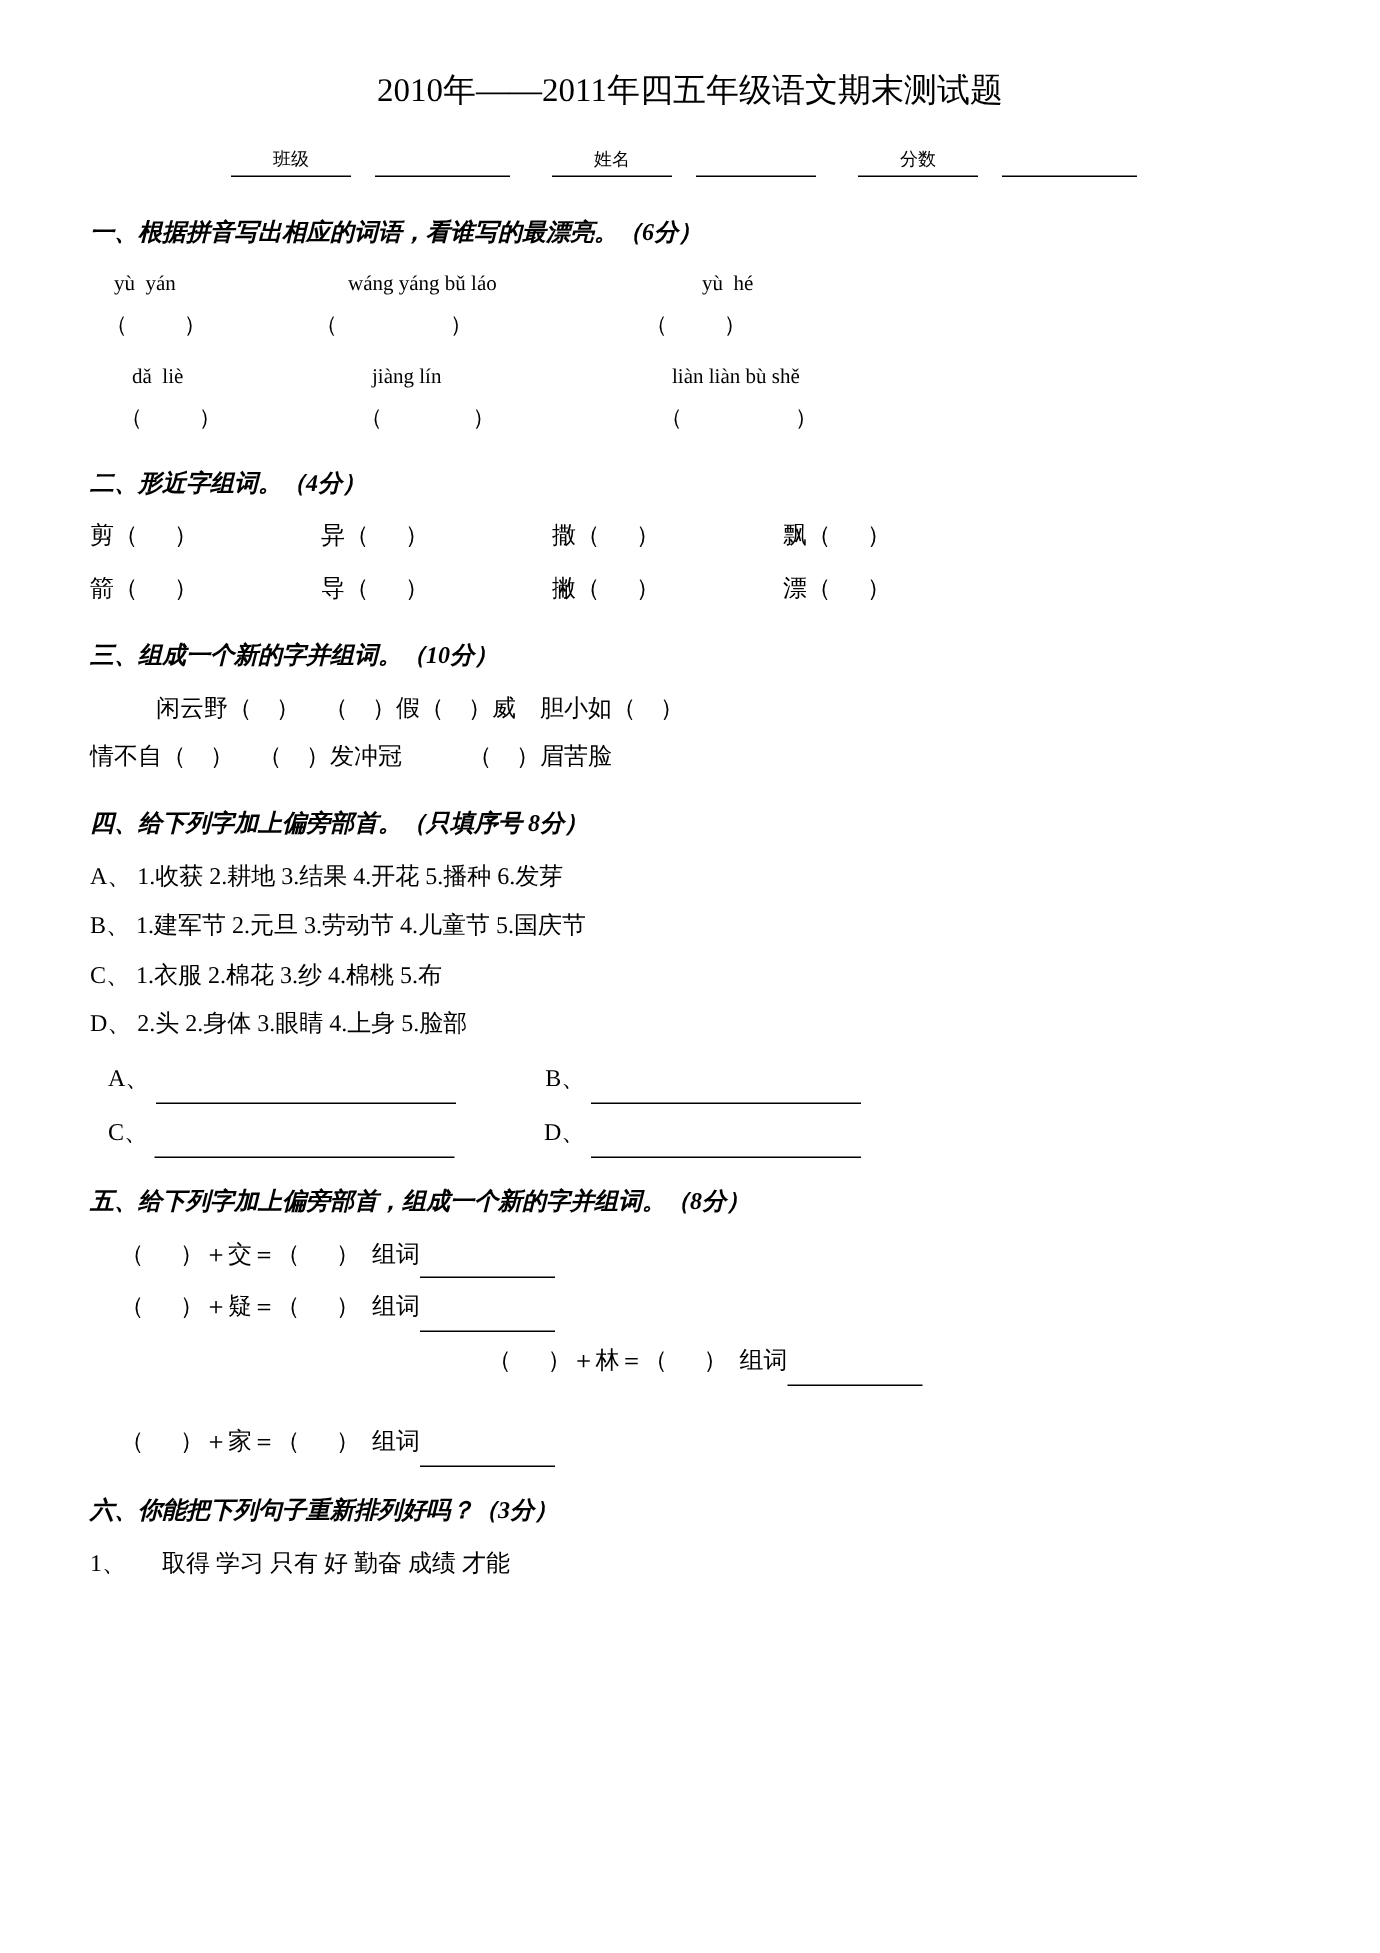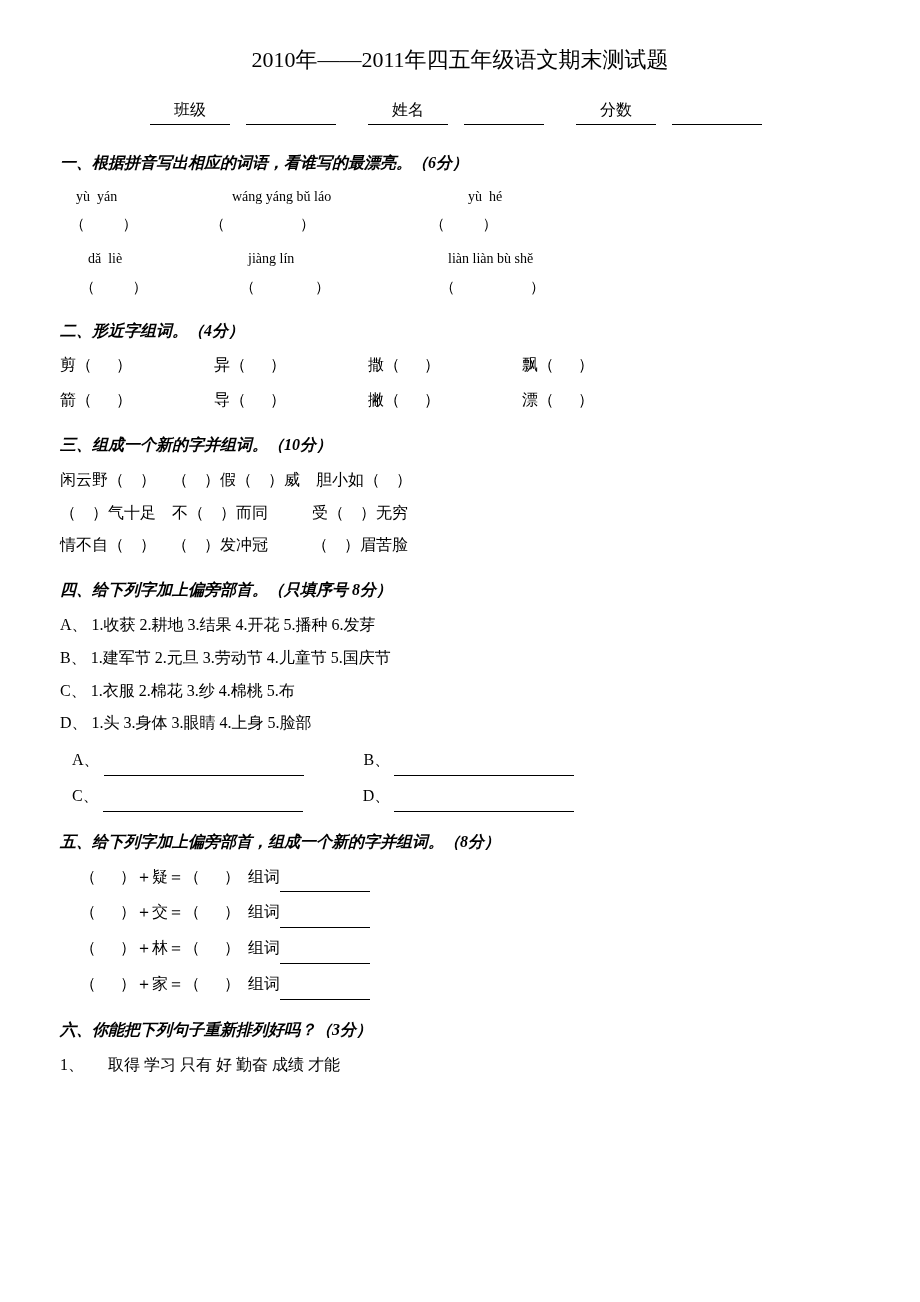--- a/index.html
+++ b/index.html
@@ -18,21 +18,21 @@
       line-height: 1.8;
     }
     .title {
       text-align: center;
       font-size: 22px;
       font-weight: normal;
       margin-bottom: 16px;
     }
     .subtitle {
       text-align: center;
-      font-size: 16px;
+      font-size: 12px;
       margin-bottom: 24px;
     }
     .subtitle span {
       display: inline-block;
       border-bottom: 1px solid #000;
       min-width: 80px;
       margin-left: 4px;
       margin-right: 12px;
     }
     .section-title {
@@ -96,37 +96,34 @@
   <div class="row" style="margin-bottom:10px;">
     <span style="display:inline-block; min-width:150px;">箭（&nbsp;&nbsp;&nbsp;&nbsp;&nbsp;&nbsp;）</span>
     <span style="display:inline-block; min-width:150px;">导（&nbsp;&nbsp;&nbsp;&nbsp;&nbsp;&nbsp;）</span>
     <span style="display:inline-block; min-width:150px;">撇（&nbsp;&nbsp;&nbsp;&nbsp;&nbsp;&nbsp;）</span>
     <span style="display:inline-block; min-width:150px;">漂（&nbsp;&nbsp;&nbsp;&nbsp;&nbsp;&nbsp;）</span>
   </div>
 </div>
 
 <div>
   <div class="section-title">三、组成一个新的字并组词。（10分）</div>
-  <div class="row" style="margin-bottom:4px;">
+  <div class="row" style="margin-bottom:4px;margin-left:44px;">
     闲云野（&nbsp;&nbsp;&nbsp;&nbsp;）&nbsp;&nbsp;&nbsp;&nbsp;（&nbsp;&nbsp;&nbsp;&nbsp;）假（&nbsp;&nbsp;&nbsp;&nbsp;）威&nbsp;&nbsp;&nbsp;&nbsp;胆小如（&nbsp;&nbsp;&nbsp;&nbsp;）
-  </div>
-  <div class="row" style="margin-bottom:4px;">
-    （&nbsp;&nbsp;&nbsp;&nbsp;）气十足&nbsp;&nbsp;&nbsp;&nbsp;不（&nbsp;&nbsp;&nbsp;&nbsp;）而同&nbsp;&nbsp;&nbsp;&nbsp;&nbsp;&nbsp;&nbsp;&nbsp;&nbsp;&nbsp;&nbsp;受（&nbsp;&nbsp;&nbsp;&nbsp;）无穷
   </div>
   <div class="row" style="margin-bottom:10px;">
     情不自（&nbsp;&nbsp;&nbsp;&nbsp;）&nbsp;&nbsp;&nbsp;&nbsp;（&nbsp;&nbsp;&nbsp;&nbsp;）发冲冠&nbsp;&nbsp;&nbsp;&nbsp;&nbsp;&nbsp;&nbsp;&nbsp;&nbsp;&nbsp;&nbsp;（&nbsp;&nbsp;&nbsp;&nbsp;）眉苦脸
   </div>
 </div>
 
 <div>
   <div class="section-title">四、给下列字加上偏旁部首。（只填序号  8分）</div>
   <div class="row" style="margin-bottom:4px;">A、  1.收获    2.耕地    3.结果    4.开花    5.播种    6.发芽</div>
   <div class="row" style="margin-bottom:4px;">B、  1.建军节    2.元旦    3.劳动节    4.儿童节    5.国庆节</div>
   <div class="row" style="margin-bottom:4px;">C、  1.衣服    2.棉花    3.纱    4.棉桃    5.布</div>
-  <div class="row" style="margin-bottom:8px;">D、  1.头    3.身体    3.眼睛    4.上身    5.脸部</div>
+  <div class="row" style="margin-bottom:8px;">D、  2.头    2.身体    3.眼睛    4.上身    5.脸部</div>
 
   <div style="padding-left:12px;">
     <div style="display:flex; gap:60px; margin-bottom:6px;">
       <span style="display:inline-flex; align-items:baseline; gap:4px;">
         <span>A、</span>
         <span style="display:inline-block; border-bottom:1px solid #000; min-width:200px;">&nbsp;</span>
       </span>
       <span style="display:inline-flex; align-items:baseline; gap:4px;">
         <span>B、</span>
         <span style="display:inline-block; border-bottom:1px solid #000; min-width:180px;">&nbsp;</span>
@@ -141,26 +138,26 @@
         <span>D、</span>
         <span style="display:inline-block; border-bottom:1px solid #000; min-width:180px;">&nbsp;</span>
       </span>
     </div>
   </div>
 </div>
 
 <div>
   <div class="section-title">五、给下列字加上偏旁部首，组成一个新的字并组词。（8分）</div>
   <div class="row" style="margin-bottom:6px; padding-left:20px;">
-    （&nbsp;&nbsp;&nbsp;&nbsp;&nbsp;&nbsp;）＋疑＝（&nbsp;&nbsp;&nbsp;&nbsp;&nbsp;&nbsp;）&nbsp;&nbsp;组词<span style="display:inline-block; border-bottom:1px solid #000; min-width:90px;">&nbsp;</span>
-  </div>
-  <div class="row" style="margin-bottom:6px; padding-left:20px;">
     （&nbsp;&nbsp;&nbsp;&nbsp;&nbsp;&nbsp;）＋交＝（&nbsp;&nbsp;&nbsp;&nbsp;&nbsp;&nbsp;）&nbsp;&nbsp;组词<span style="display:inline-block; border-bottom:1px solid #000; min-width:90px;">&nbsp;</span>
   </div>
   <div class="row" style="margin-bottom:6px; padding-left:20px;">
+    （&nbsp;&nbsp;&nbsp;&nbsp;&nbsp;&nbsp;）＋疑＝（&nbsp;&nbsp;&nbsp;&nbsp;&nbsp;&nbsp;）&nbsp;&nbsp;组词<span style="display:inline-block; border-bottom:1px solid #000; min-width:90px;">&nbsp;</span>
+  </div>
+  <div class="row" style="margin-bottom:24px; padding-left:20px;text-align:center;">
     （&nbsp;&nbsp;&nbsp;&nbsp;&nbsp;&nbsp;）＋林＝（&nbsp;&nbsp;&nbsp;&nbsp;&nbsp;&nbsp;）&nbsp;&nbsp;组词<span style="display:inline-block; border-bottom:1px solid #000; min-width:90px;">&nbsp;</span>
   </div>
   <div class="row" style="margin-bottom:10px; padding-left:20px;">
     （&nbsp;&nbsp;&nbsp;&nbsp;&nbsp;&nbsp;）＋家＝（&nbsp;&nbsp;&nbsp;&nbsp;&nbsp;&nbsp;）&nbsp;&nbsp;组词<span style="display:inline-block; border-bottom:1px solid #000; min-width:90px;">&nbsp;</span>
   </div>
 </div>
 
 <div>
   <div class="section-title">六、你能把下列句子重新排列好吗？（3分）</div>
   <div class="row" style="margin-bottom:4px;">

